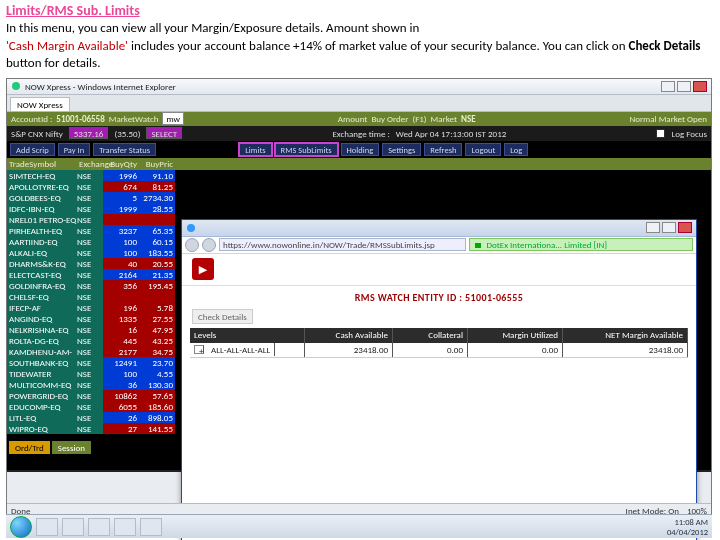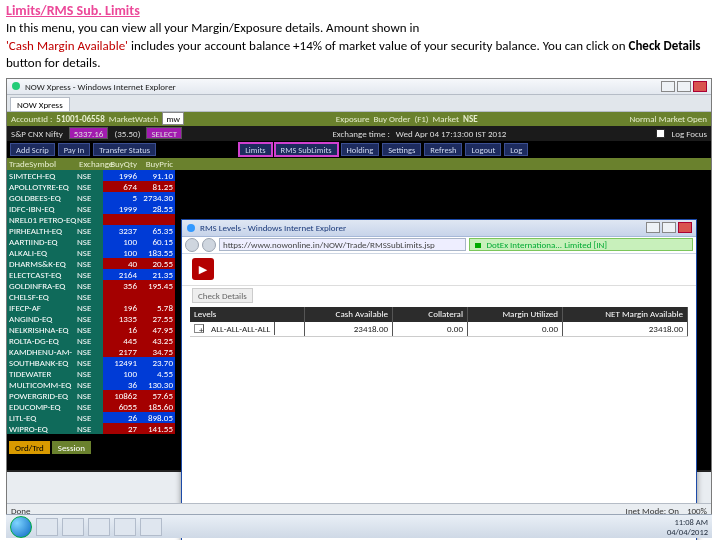--- a/index.html
+++ b/index.html
@@ -109,21 +109,21 @@
     <span class="tab">NOW Xpress</span>
   </div>
 
   <div class="app">
     <div class="bar-green">
       <span>AccountId :</span>
       <b>51001-06558</b>
       <span>MarketWatch</span>
       <span class="ctl" style="background:#fff;color:#000;border:1px solid #888;padding:0 3px">mw</span>
       <span class="gap"></span>
-      <span>Exposure</span>
+      <span>Amount</span>
       <span>Buy Order</span>
       <span>(F1)</span>
       <span>Market</span>
       <b>NSE</b>
       <span class="gap"></span>
       <span>Normal Market Open</span>
     </div>
 
     <div class="bar-black">
       <span>S&amp;P CNX Nifty</span>
@@ -305,21 +305,20 @@
             <span class="c3">27</span>
             <span class="c4">141.55</span>
           </div>
         </div>
 
       <div class="popup">
         <div class="p-title">
           <svg class="e">
               <circle cx="5" cy="5" r="4" fill="#39f"></circle>
             </svg>
-          <span>RMS Levels - Windows Internet Explorer</span>
           <span style="flex:1"></span>
           <div class="ie-winbtn">
             <span></span>
             <span></span>
             <span class="x"></span>
           </div>
         </div>
         <div class="p-addr">
           <span class="rnd"></span>
           <span class="rnd"></span>
@@ -327,20 +326,21 @@
           <span class="grn2">
             <svg class="e">
                 <rect x="2" y="3" width="6" height="5" fill="#0a0"></rect>
               </svg>
             <span>DotEx Internationa... Limited [IN]</span>
           </span>
         </div>
         <div class="p-logo">
           <span class="logo-sq"></span>
         </div>
+        <div class="p-head">RMS WATCH      ENTITY ID : 51001-06555</div>
         <span class="p-sub">Check Details</span>
         <div class="p-grid">
           <div class="p-gh">
             <span class="g1">Levels</span>
             <span class="g2">Cash Available</span>
             <span class="g3">Collateral</span>
             <span class="g4">Margin Utilized</span>
             <span class="g5">NET Margin Available</span>
           </div>
           <div class="p-gr">

